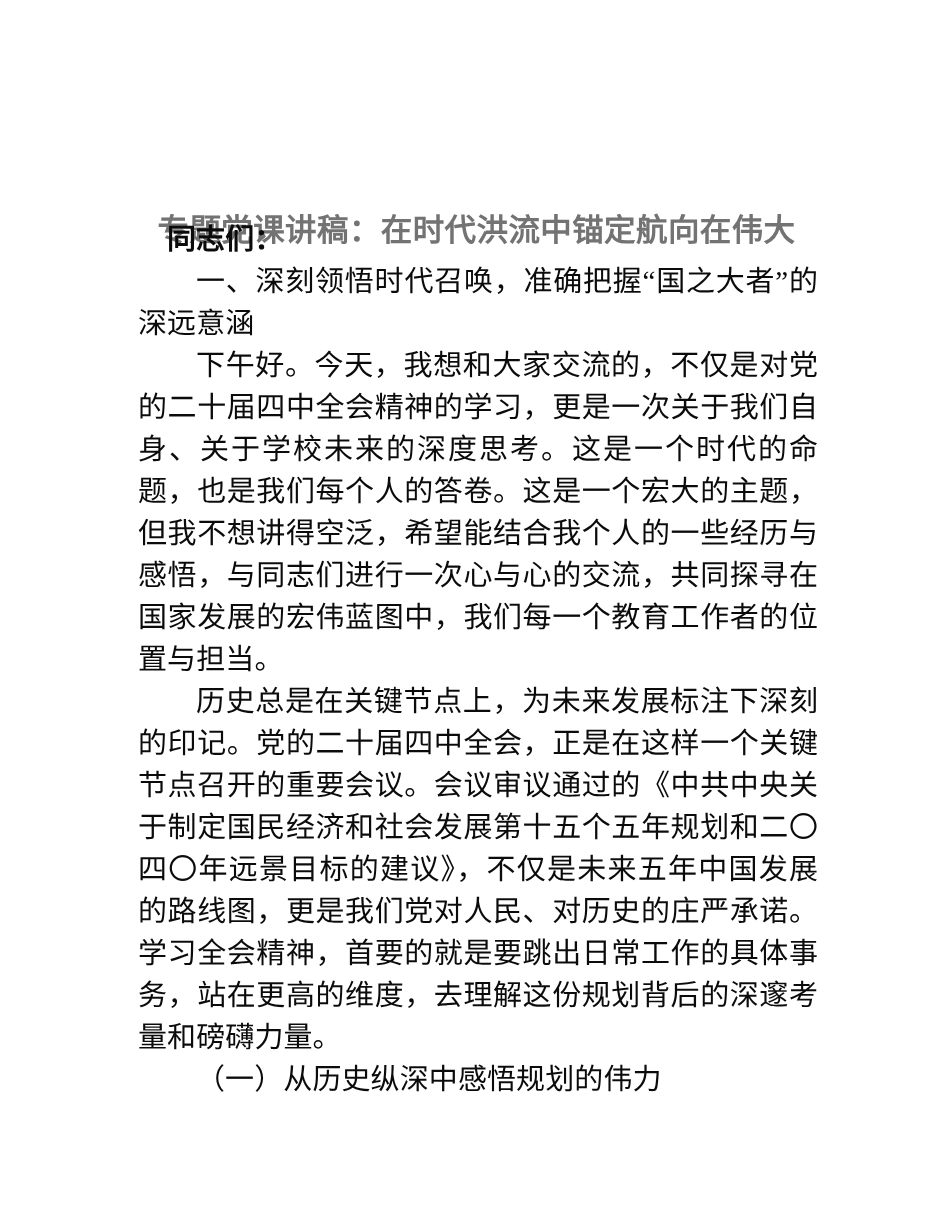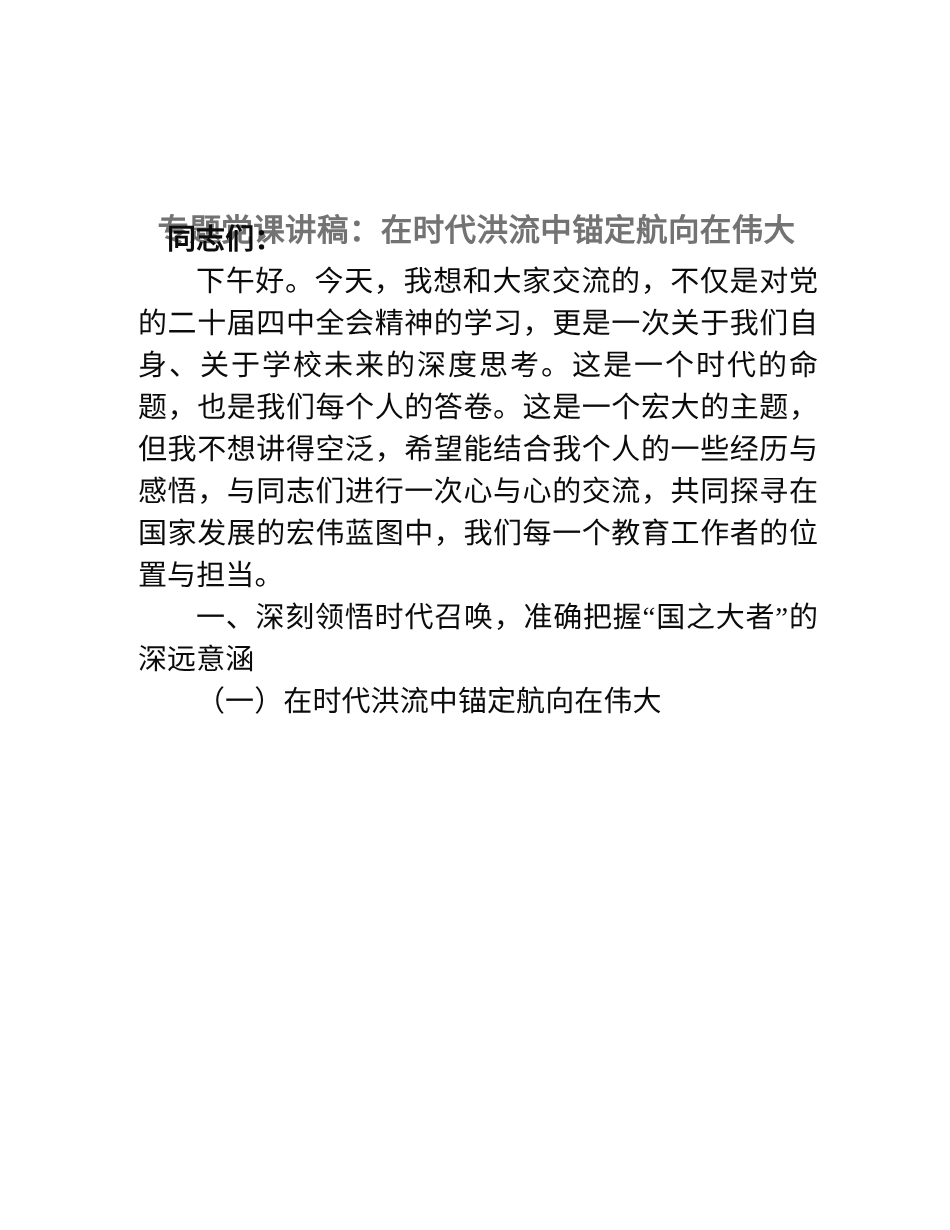--- a/index.html
+++ b/index.html
@@ -92,23 +92,24 @@
 <div class="page">
 
   <div class="doc-title">
     <div>专题党课讲稿：在时代洪流中锚定航向在伟大</div>
   </div>
 
   <div class="doc-body">
 
     <p class="para salutation">同志们：</p>
 
+    <p class="para heading-1">一、深刻领悟时代召唤，准确把握“国之大者”的深远意涵</p>
+
     <p class="para">下午好。今天，我想和大家交流的，不仅是对党的二十届四中全会精神的学习，更是一次关于我们自身、关于学校未来的深度思考。这是一个时代的命题，也是我们每个人的答卷。这是一个宏大的主题，但我不想讲得空泛，希望能结合我个人的一些经历与感悟，与同志们进行一次心与心的交流，共同探寻在国家发展的宏伟蓝图中，我们每一个教育工作者的位置与担当。</p>
 
-    <p class="para heading-1">一、深刻领悟时代召唤，准确把握“国之大者”的深远意涵</p>
+    <p class="para">历史总是在关键节点上，为未来发展标注下深刻的印记。党的二十届四中全会，正是在这样一个关键节点召开的重要会议。会议审议通过的《中共中央关于制定国民经济和社会发展第十五个五年规划和二〇四〇年远景目标的建议》，不仅是未来五年中国发展的路线图，更是我们党对人民、对历史的庄严承诺。学习全会精神，首要的就是要跳出日常工作的具体事务，站在更高的维度，去理解这份规划背后的深邃考量和磅礴力量。</p>
 
-
-    <p class="para heading-2">（一）在时代洪流中锚定航向在伟大</p>
+    <p class="para heading-2">（一）从历史纵深中感悟规划的伟力</p>
 
 
   </div>
 
 </div>
 
 </body></html>

